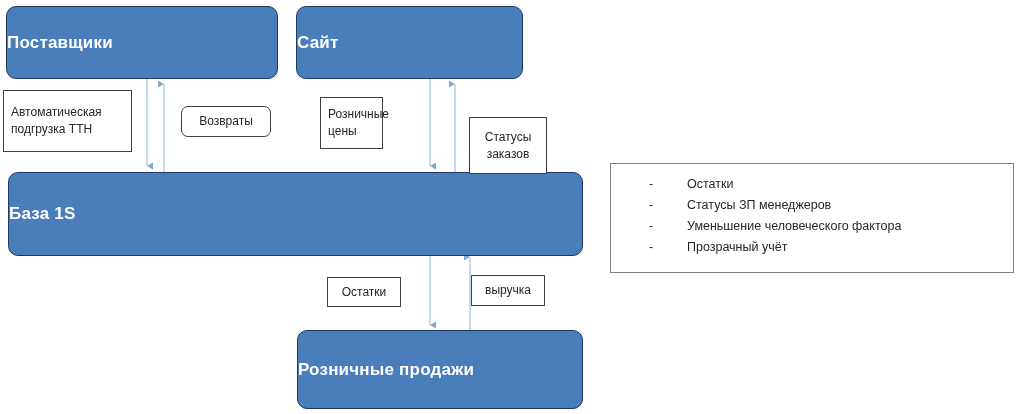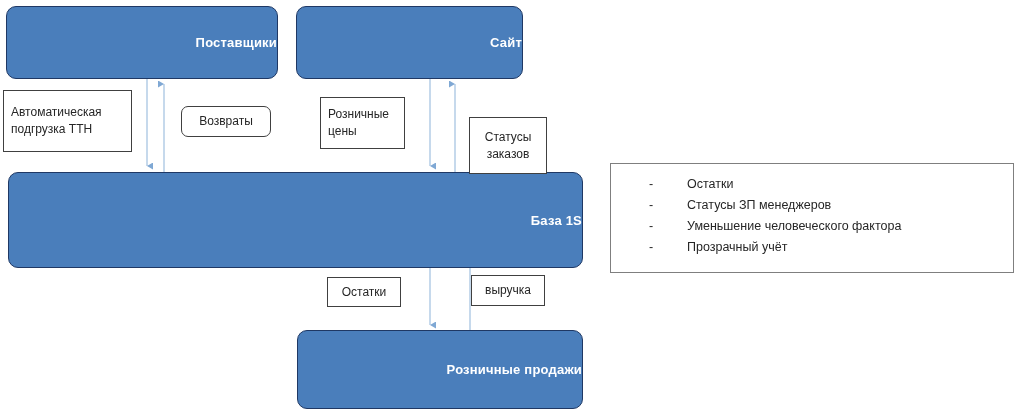--- a/index.html
+++ b/index.html
@@ -23,30 +23,30 @@
 
   
   .node {
     position: absolute;
     box-sizing: border-box;
     background: #4a7ebb;
     border: 1.5px solid #1f3864;
     border-radius: 10px;
     display: flex;
     align-items: center;
-    justify-content: flex-end;
+    justify-content: flex-start;
     color: #ffffff;
-    font-size: 13px;
+    font-size: 17px;
     font-weight: bold;
     letter-spacing: 0.2px;
     z-index: 3;
   }
   .node-suppliers { left: 6px;   top: 6px;   width: 272px; height: 73px; }
   .node-site      { left: 296px; top: 6px;   width: 227px; height: 73px; }
-  .node-base      { left: 8px;   top: 172px; width: 575px; height: 96px; }
+  .node-base      { left: 8px;   top: 172px; width: 575px; height: 84px; }
   .node-retail    { left: 297px; top: 330px; width: 286px; height: 79px; }
 
   
   .caption {
     position: absolute;
     box-sizing: border-box;
     background: #ffffff;
     border: 1px solid #404040;
     color: #262626;
     font-size: 12px;
@@ -54,21 +54,21 @@
     padding: 5px 7px;
     z-index: 4;
     display: flex;
     flex-direction: column;
     justify-content: center;
   }
   .caption.center { align-items: center; text-align: center; }
 
   .cap-autoload  { left: 3px;   top: 90px;  width: 129px; height: 62px; }
   .cap-returns   { left: 181px; top: 106px; width: 90px;  height: 31px; border-radius: 7px; }
-  .cap-prices    { left: 320px; top: 97px;  width: 85px;  height: 52px; }
+  .cap-prices    { left: 320px; top: 97px;  width: 63px;  height: 52px; }
   .cap-statuses  { left: 469px; top: 93px;  width: 78px;  height: 57px; margin-top: 24px; }
   .cap-ostatki   { left: 327px; top: 277px; width: 74px;  height: 30px; }
   .cap-vyruchka  { left: 471px; top: 275px; width: 74px;  height: 31px; }
 
   
   .panel {
     position: absolute;
     left: 610px;
     top: 163px;
     width: 404px;

